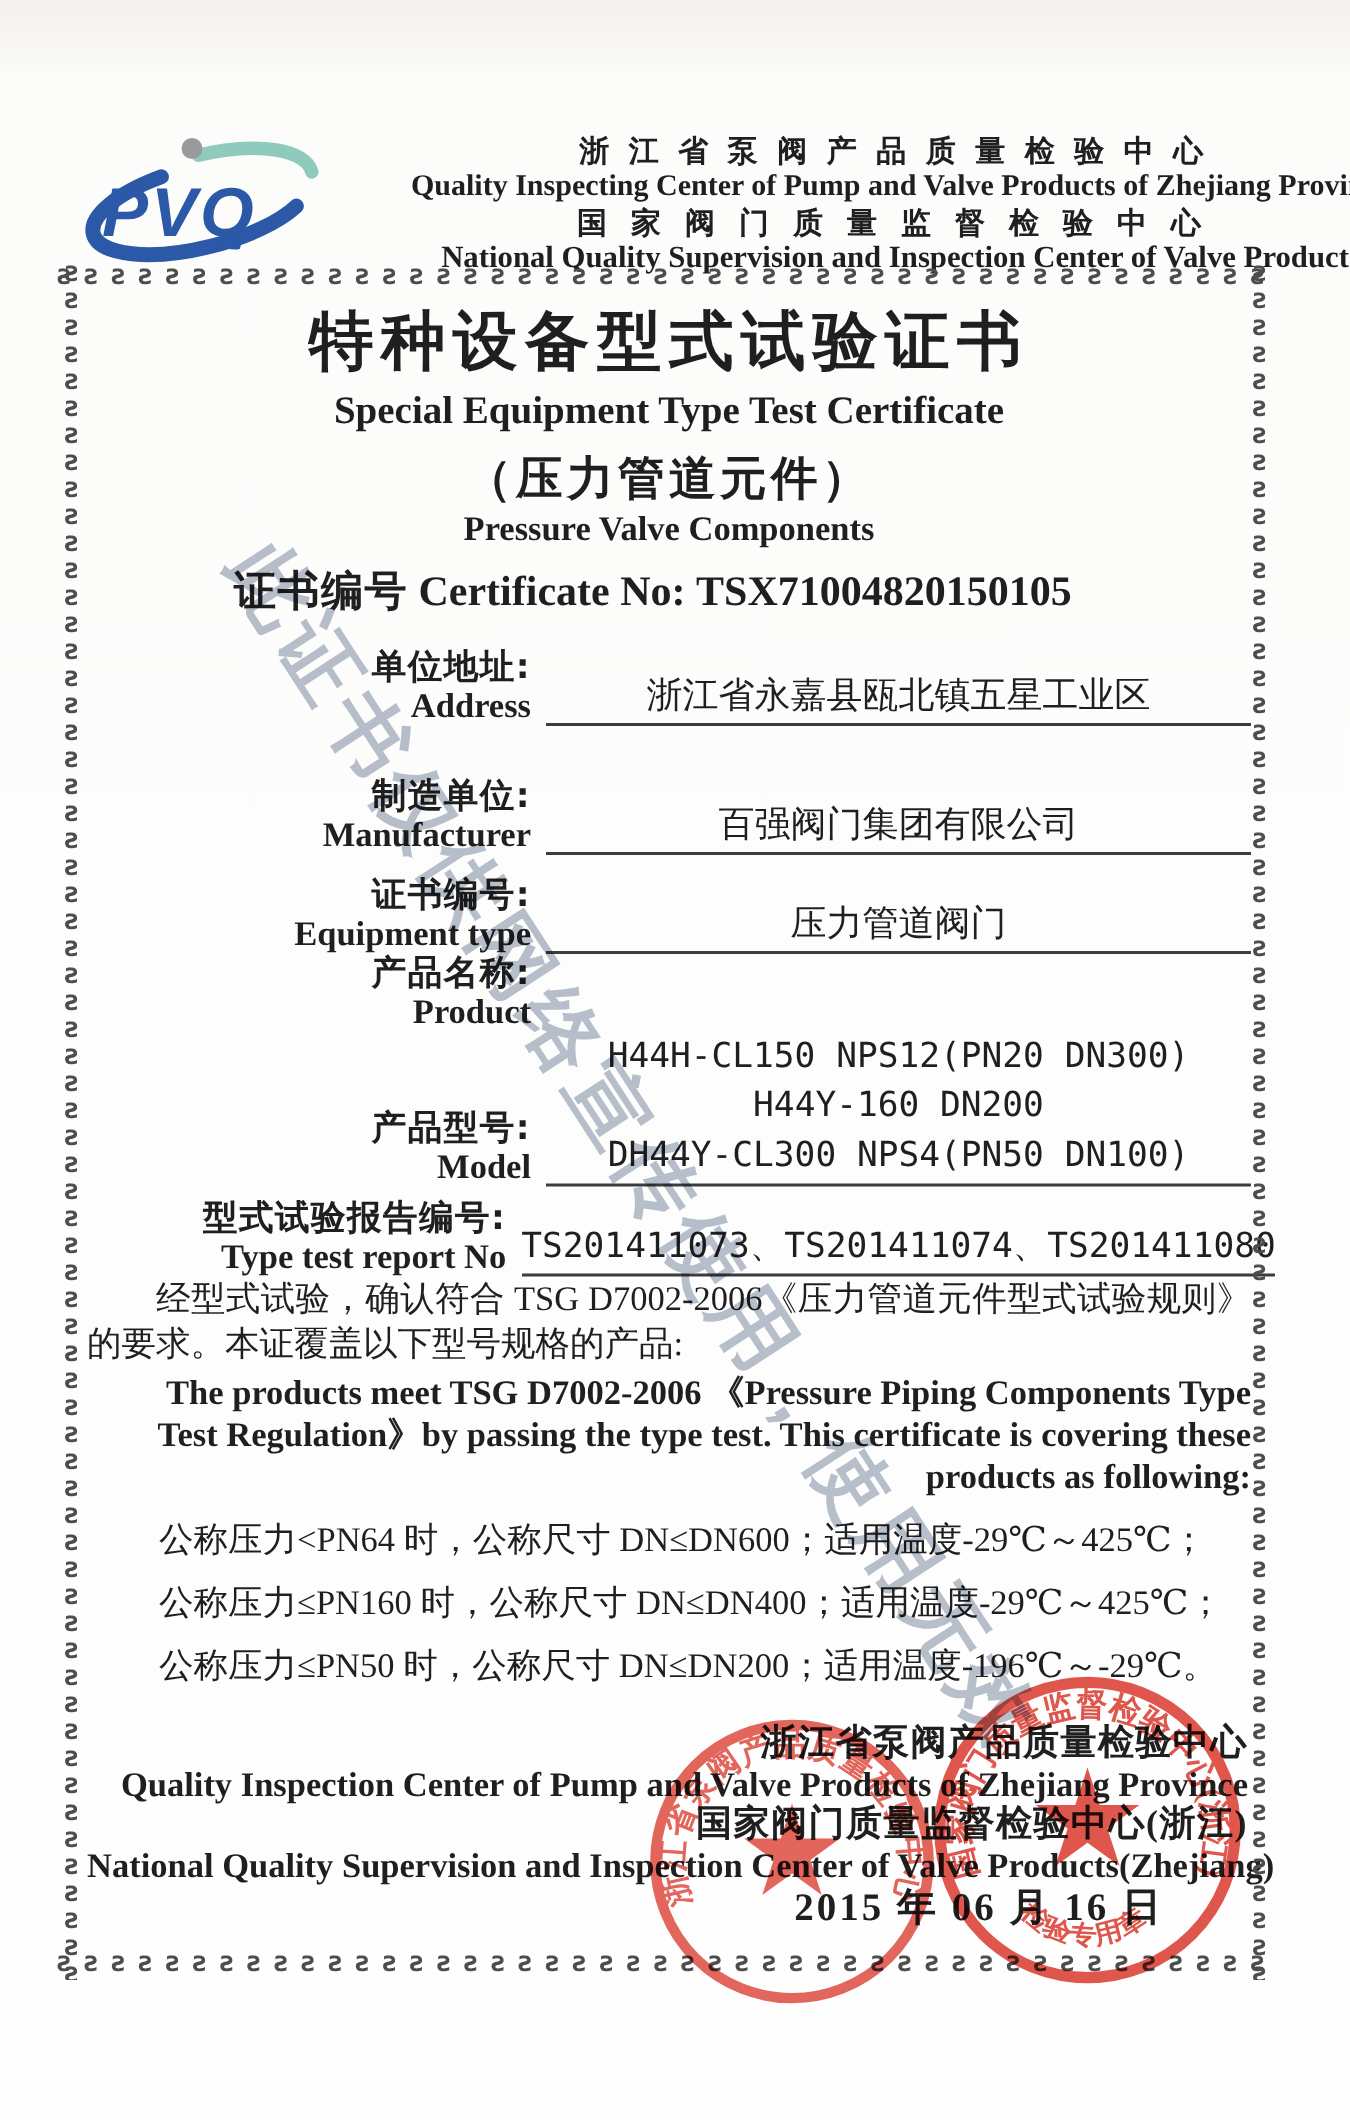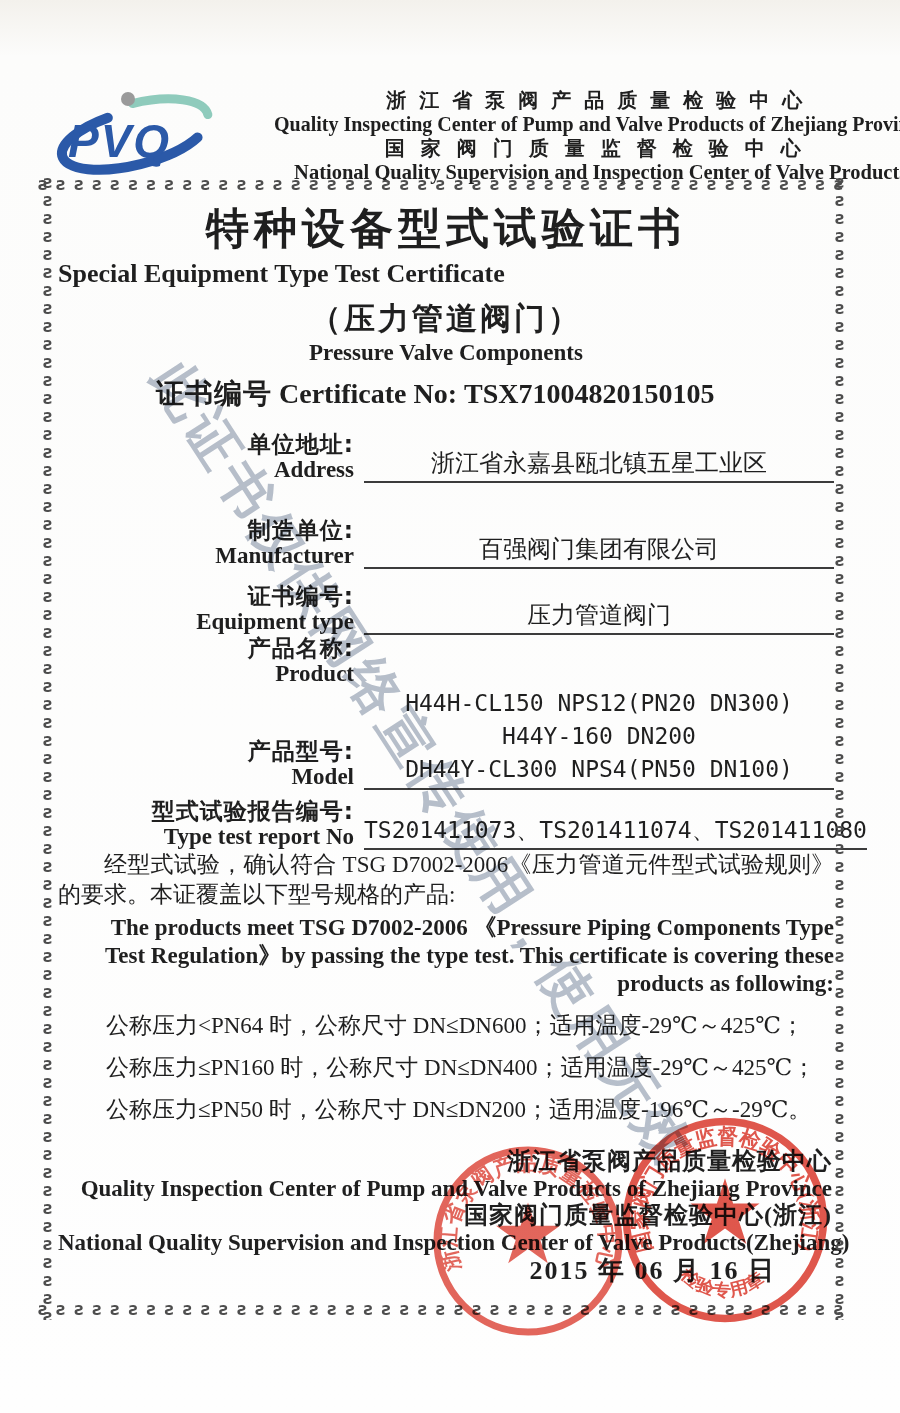--- a/index.html
+++ b/index.html
@@ -29,33 +29,33 @@
 
   
   .watermark{position:absolute;left:196px;top:348px;z-index:6;pointer-events:none;
       transform:rotate(57deg);transform-origin:0 0;white-space:nowrap;
       font-family:"DejaVu Sans","Liberation Sans",sans-serif;font-weight:800;font-size:54px;letter-spacing:5px;
       color:rgba(118,134,158,0.52);mix-blend-mode:multiply;}
 
   
   .content{position:absolute;left:58px;top:179px;width:776px;z-index:2;}
   .title-zh{margin:26px 0 0;text-align:center;font-weight:700;font-size:43px;line-height:48px;letter-spacing:5px;}
-  .title-en{margin-top:6px;text-align:left;font-weight:700;font-size:26px;line-height:30px;}
+  .title-en{margin-top:6px;text-align:center;font-weight:700;font-size:26px;line-height:30px;}
   .cat-zh{margin-top:10px;text-align:center;font-weight:600;font-size:31px;line-height:40px;letter-spacing:3px;}
   .cat-en{text-align:center;font-weight:700;font-size:23px;line-height:28px;}
   .cert-line{margin:12px 0 0 98px;font-size:28px;line-height:30px;white-space:nowrap;}
   .cert-line .zh{font-family:"DejaVu Sans","Liberation Sans",sans-serif;font-weight:700;letter-spacing:1px;}
   .cert-line .en{font-weight:600;}
 
   .frow{display:flex;align-items:flex-end;column-gap:10px;}
   .flabel{width:296px;flex:0 0 296px;text-align:right;}
   .flabel .lzh{font-family:"DejaVu Sans","Liberation Sans",sans-serif;font-weight:700;font-size:23px;line-height:26px;letter-spacing:1px;white-space:nowrap;}
   .flabel .len{font-weight:700;font-size:23px;line-height:26px;white-space:nowrap;}
   .fvalue{flex:1;border-bottom:2px solid #3c3c3c;text-align:center;font-size:24px;line-height:29px;padding-bottom:3px;white-space:nowrap;}
-  .mt34{margin-top:34px;}.mt22{margin-top:22px;}.mt14{margin-top:14px;}.mt8{margin-top:8px;}.mt0{margin-top:0;}
+  .mt34{margin-top:34px;}.mt22{margin-top:22px;}.mt14{margin-top:14px;}.mt8{margin-top:8px;justify-content:center;}.mt0{margin-top:0;}
   .mono{font-family:"DejaVu Sans Mono","Liberation Mono",monospace;font-size:23px;}
   .fvalue.multi{line-height:33px;padding-bottom:2px;}
 
   .para-zh{font-size:23px;line-height:30px;text-indent:2em;text-align:justify;}
   .para-en{margin-top:4px;font-weight:700;font-size:23px;line-height:28px;text-indent:2em;text-align:right;}
   .specs{margin-top:8px;}
   .spec-line{margin-top:14px;padding-left:48px;font-size:23px;line-height:28px;white-space:nowrap;}
 
   .footer{margin-top:24px;text-align:right;padding-right:2px;}
   .f-zh{font-weight:700;font-size:24px;line-height:27px;letter-spacing:1px;}
@@ -92,21 +92,21 @@
   </div>
 
   <div class="border-piece b-h b-top">ƧƧƧƧƧƧƧƧƧƧƧƧƧƧƧƧƧƧƧƧƧƧƧƧƧƧƧƧƧƧƧƧƧƧƧƧƧƧƧƧƧƧƧƧƧƧƧƧƧƧƧƧƧƧƧƧƧƧƧƧ</div>
   <div class="border-piece b-h b-bottom">ƧƧƧƧƧƧƧƧƧƧƧƧƧƧƧƧƧƧƧƧƧƧƧƧƧƧƧƧƧƧƧƧƧƧƧƧƧƧƧƧƧƧƧƧƧƧƧƧƧƧƧƧƧƧƧƧƧƧƧƧ</div>
   <div class="border-piece b-v b-left">ƧƧƧƧƧƧƧƧƧƧƧƧƧƧƧƧƧƧƧƧƧƧƧƧƧƧƧƧƧƧƧƧƧƧƧƧƧƧƧƧƧƧƧƧƧƧƧƧƧƧƧƧƧƧƧƧƧƧƧƧƧƧƧƧƧƧƧƧƧƧƧƧƧƧƧƧƧƧƧƧ</div>
   <div class="border-piece b-v b-right">ƧƧƧƧƧƧƧƧƧƧƧƧƧƧƧƧƧƧƧƧƧƧƧƧƧƧƧƧƧƧƧƧƧƧƧƧƧƧƧƧƧƧƧƧƧƧƧƧƧƧƧƧƧƧƧƧƧƧƧƧƧƧƧƧƧƧƧƧƧƧƧƧƧƧƧƧƧƧƧƧ</div>
 
   <div class="content">
     <div class="title-zh">特种设备型式试验证书</div>
     <div class="title-en">Special Equipment Type Test Certificate</div>
-    <div class="cat-zh">（压力管道阀门）</div>
+    <div class="cat-zh">（压力管道元件）</div>
     <div class="cat-en">Pressure Valve Components</div>
 
     <div class="cert-line">
       <span class="zh">证书编号</span>
       <span class="en">Certificate No:</span>
       <span class="en">TSX71004820150105</span>
     </div>
 
     <div class="frow mt22">
       <div class="flabel">

